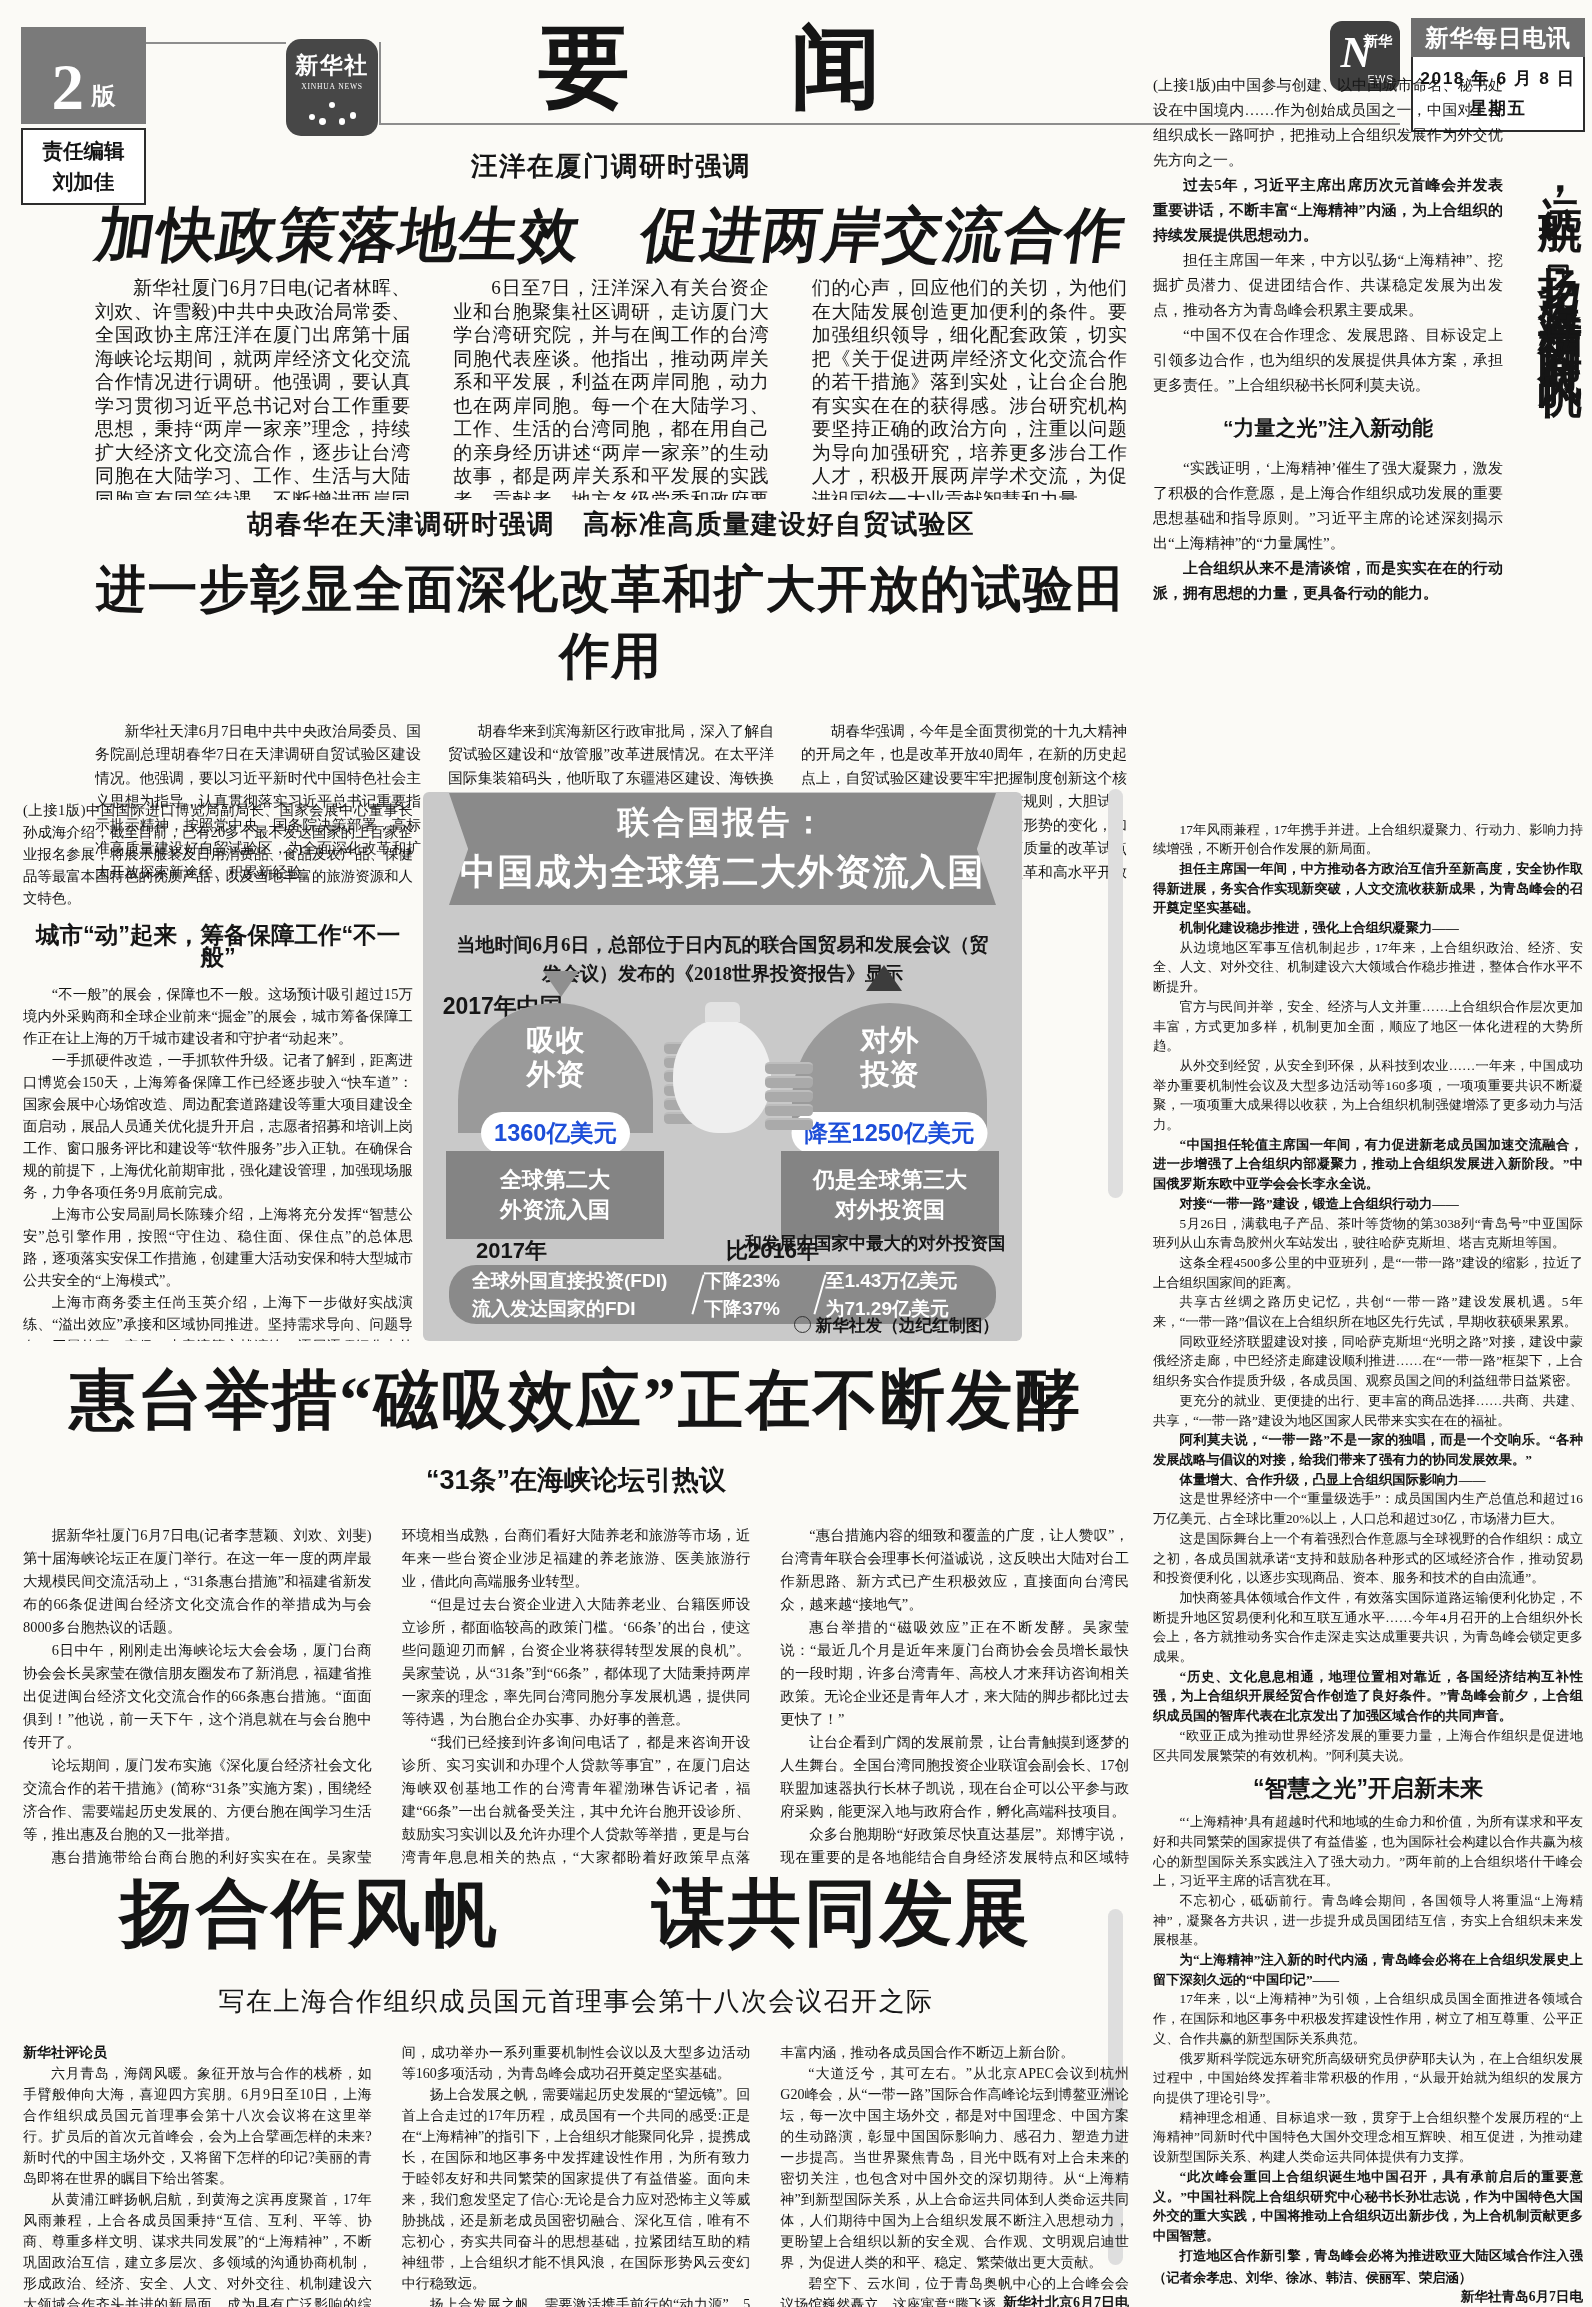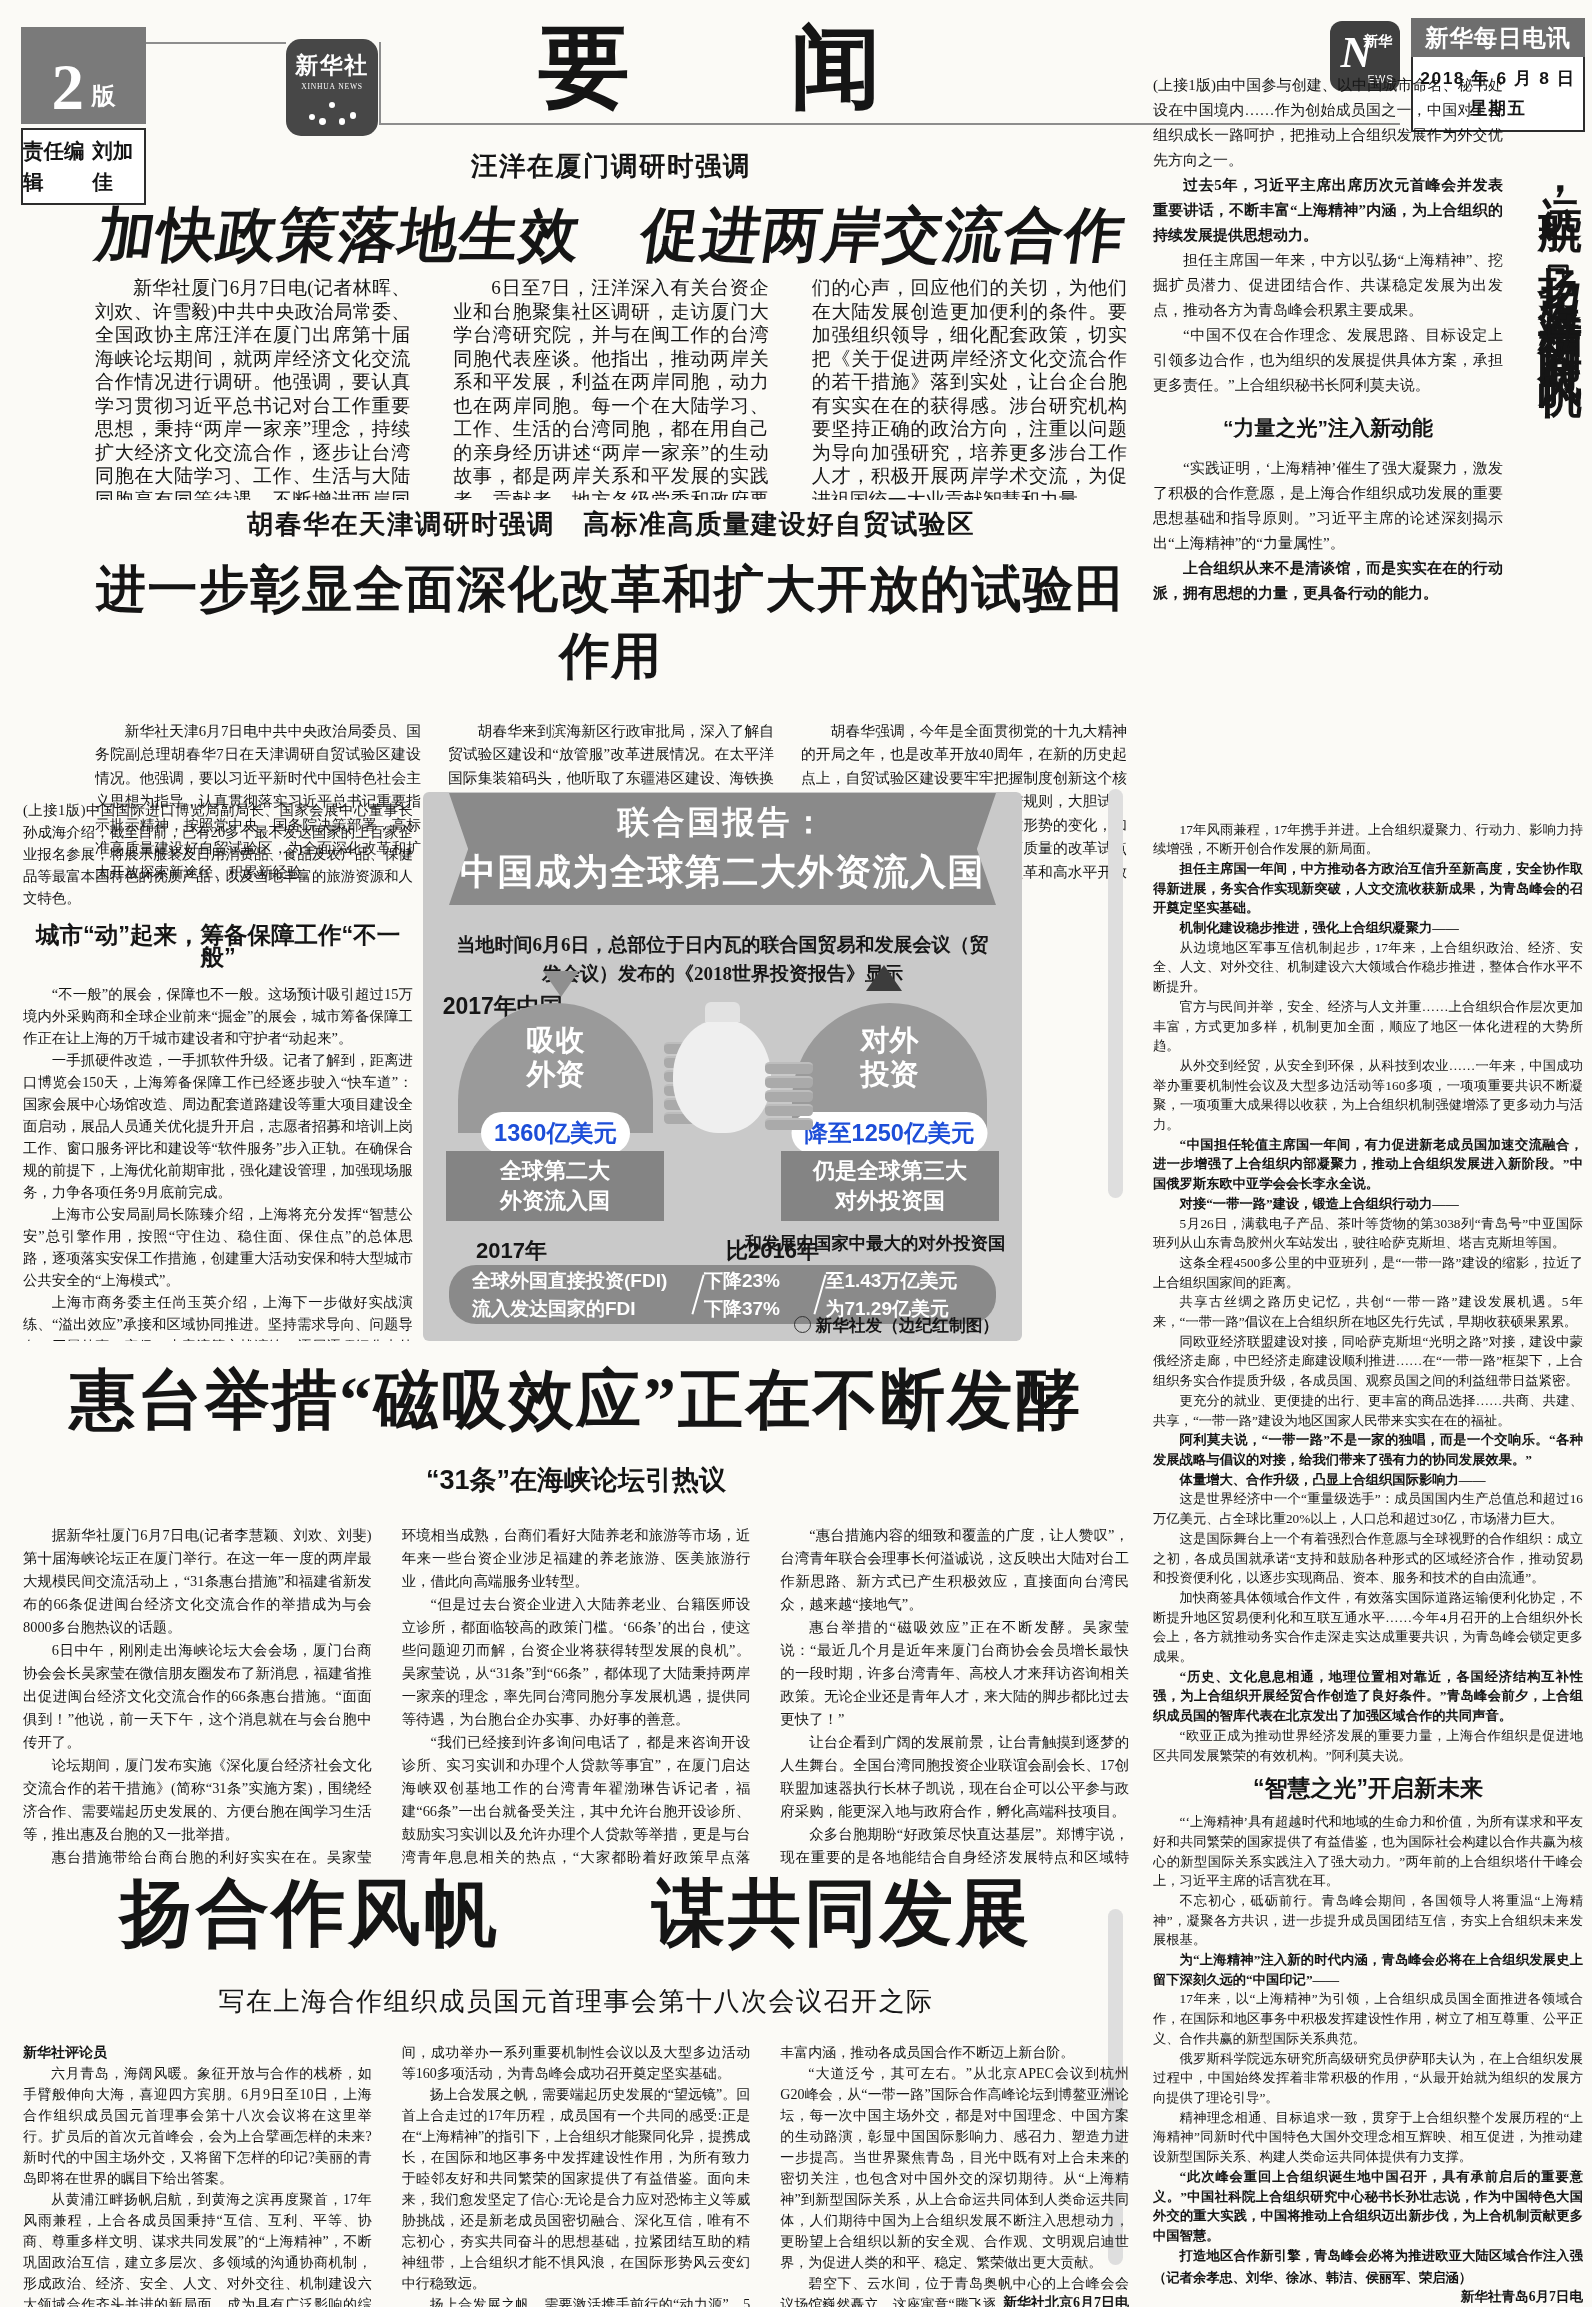--- a/index.html
+++ b/index.html
@@ -11,21 +11,21 @@
   .para.bold{font-weight:bold;}
   .para.noindent{text-indent:0;}
   .col-subhead{font-family:"Liberation Sans","DejaVu Sans",sans-serif;font-weight:bold;text-align:center;text-indent:0;font-size:1.45em;margin:12px 0;}
   .pre{white-space:pre-line;}
 
   
   .badge{left:21px;top:27px;width:125px;}
   .badge-top{height:89px;background:#7a7a7a;color:#fff;display:flex;align-items:flex-end;justify-content:center;gap:7.6px;padding-bottom:7.6px;}
   .badge-num{font-size:65px;font-weight:900;line-height:.9;}
   .badge-ban{font-size:24px;font-weight:bold;padding-bottom:4.5px;}
-  .badge-bot{margin-top:4.5px;height:73px;border:2.3px solid #2c2c2c;background:#fff;display:flex;align-items:center;justify-content:center;font-weight:bold;font-size:20.5px;line-height:1.5;}
+  .badge-bot{margin-top:4.5px;height:73px;border:2.3px solid #2c2c2c;background:#fff;display:flex;flex-direction:column;align-items:center;justify-content:center;font-weight:bold;font-size:20.5px;line-height:1.5;}
   .rule{background:#8d8d8d;}
   .xh-logo{left:286px;top:39px;width:92px;height:97px;background:#474747;border-radius:15px;color:#fff;text-align:center;}
   .xh-logo .t1{font-weight:bold;font-size:23px;margin-top:10.6px;letter-spacing:1.5px;}
   .xh-logo .t2{font-size:7.6px;letter-spacing:0.8px;margin-top:1.5px;}
   .xh-dots{margin:7.6px auto 0;width:53px;height:26px;position:relative;}
   .xh-dots i{position:absolute;width:6.8px;height:6.8px;border-radius:50%;background:#fff;}
   .section-title{left:409px;top:6px;width:606px;text-align:center;font-weight:900;font-size:91px;word-spacing:129px;letter-spacing:4.5px;}
   .news-logo{left:1330px;top:21px;width:70px;height:70px;background:#3f3f3f;border-radius:12px;color:#fff;}
   .news-logo .N{position:absolute;left:10.6px;top:6px;font-size:44px;font-weight:900;font-style:italic;}
   .news-logo .nh{position:absolute;right:7.6px;top:10.6px;font-size:14.4px;font-weight:bold;}
@@ -55,21 +55,21 @@
   .ribbon{position:absolute;left:26px;right:26px;top:1px;height:112px;background:#8a8a8a;color:#fff;display:flex;flex-direction:column;align-items:center;justify-content:center;clip-path:polygon(0 0,100% 0,96.5% 50%,100% 100%,0 100%,3.5% 50%);}
   .ribbon .l1{font-weight:900;font-size:32px;letter-spacing:3px;}
   .ribbon .l2{font-weight:900;font-size:36px;letter-spacing:1.5px;margin-top:3px;}
   .info-intro{position:absolute;left:30px;right:30px;top:139px;text-align:center;font-weight:bold;font-size:19px;line-height:1.5;}
   .year-label{position:absolute;left:19.7px;top:199px;font-weight:bold;font-size:23px;}
   .dome{position:absolute;top:211px;width:195px;height:130px;background:#9a9a9a;border-radius:98px 98px 0 0;color:#fff;text-align:center;}
   .dome .dl{font-weight:900;font-size:29px;line-height:1.2;margin-top:19.7px;}
   .dome-l{left:35px;}
   .dome-r{right:35px;}
   .pill{position:absolute;bottom:-21px;left:50%;transform:translateX(-50%);background:#fff;color:#1d4ed8;border-radius:23px;height:42px;display:flex;align-items:center;justify-content:center;font-weight:900;font-size:23.5px;white-space:nowrap;padding:0 13.6px;}
-  .rank{position:absolute;top:359px;width:218px;height:70px;background:#848484;color:#fff;display:flex;align-items:center;justify-content:center;text-align:center;font-weight:bold;font-size:22px;line-height:1.35;}
+  .rank{position:absolute;top:359px;width:218px;height:88px;background:#848484;color:#fff;display:flex;align-items:center;justify-content:center;text-align:center;font-weight:bold;font-size:22px;line-height:1.35;}
   .rank-l{left:23px;}
   .rank-r{right:23px;}
   .arrow-down{position:absolute;left:120px;top:179px;width:0;height:0;border-left:18px solid transparent;border-right:18px solid transparent;border-top:26px solid #8f8f8f;}
   .arrow-up{position:absolute;right:120px;top:173px;width:0;height:0;border-left:18px solid transparent;border-right:18px solid transparent;border-bottom:26px solid #3c3c3c;}
   .bag{position:absolute;left:250px;top:227px;width:98px;height:114px;background:#efefef;border-radius:50% 50% 46% 46%;}
   .bag:before{content:"";position:absolute;left:32px;top:-16.7px;width:35px;height:19.7px;background:#e2e2e2;border-radius:6px 6px 0 0;}
   .coins{position:absolute;width:48px;}
   .coins i{display:block;height:9.8px;background:#aaa;border-radius:4.5px;margin-bottom:2.3px;border-top:2.3px solid #bdbdbd;}
   .info-note{position:absolute;right:16.7px;top:439px;font-weight:bold;font-size:17.4px;}
   .cmp-head{position:absolute;top:444px;left:53px;font-weight:bold;font-size:22px;}

